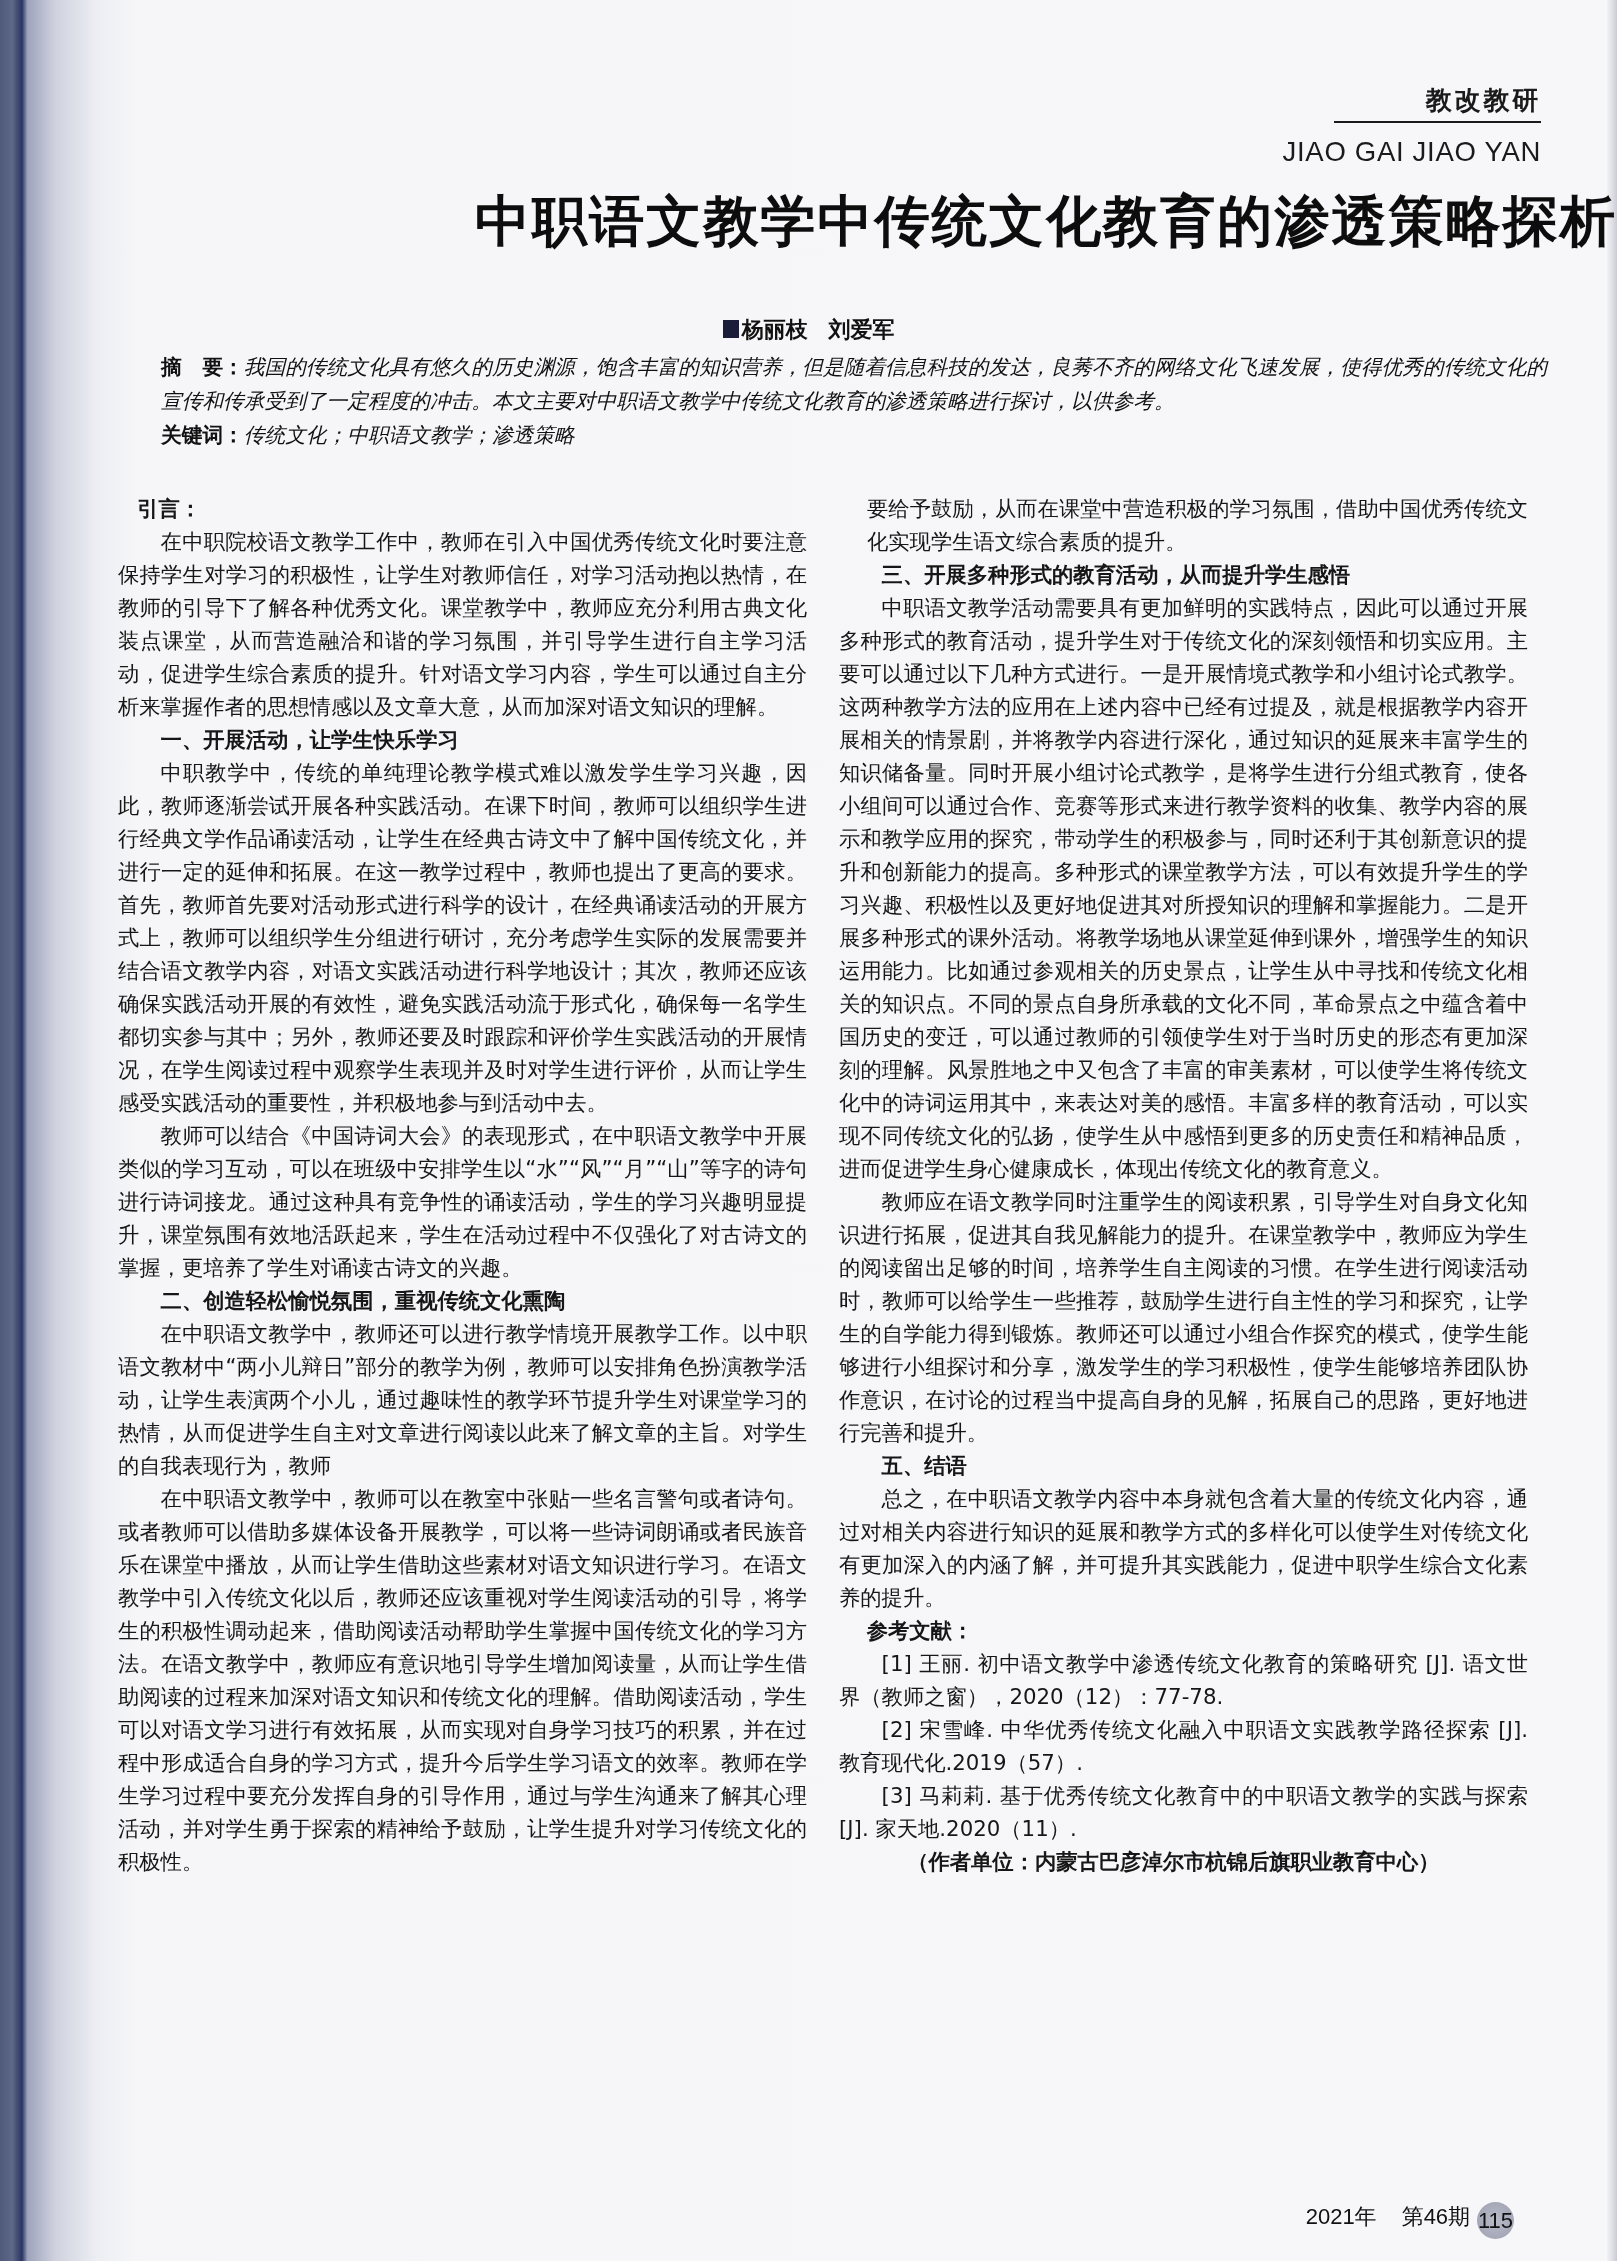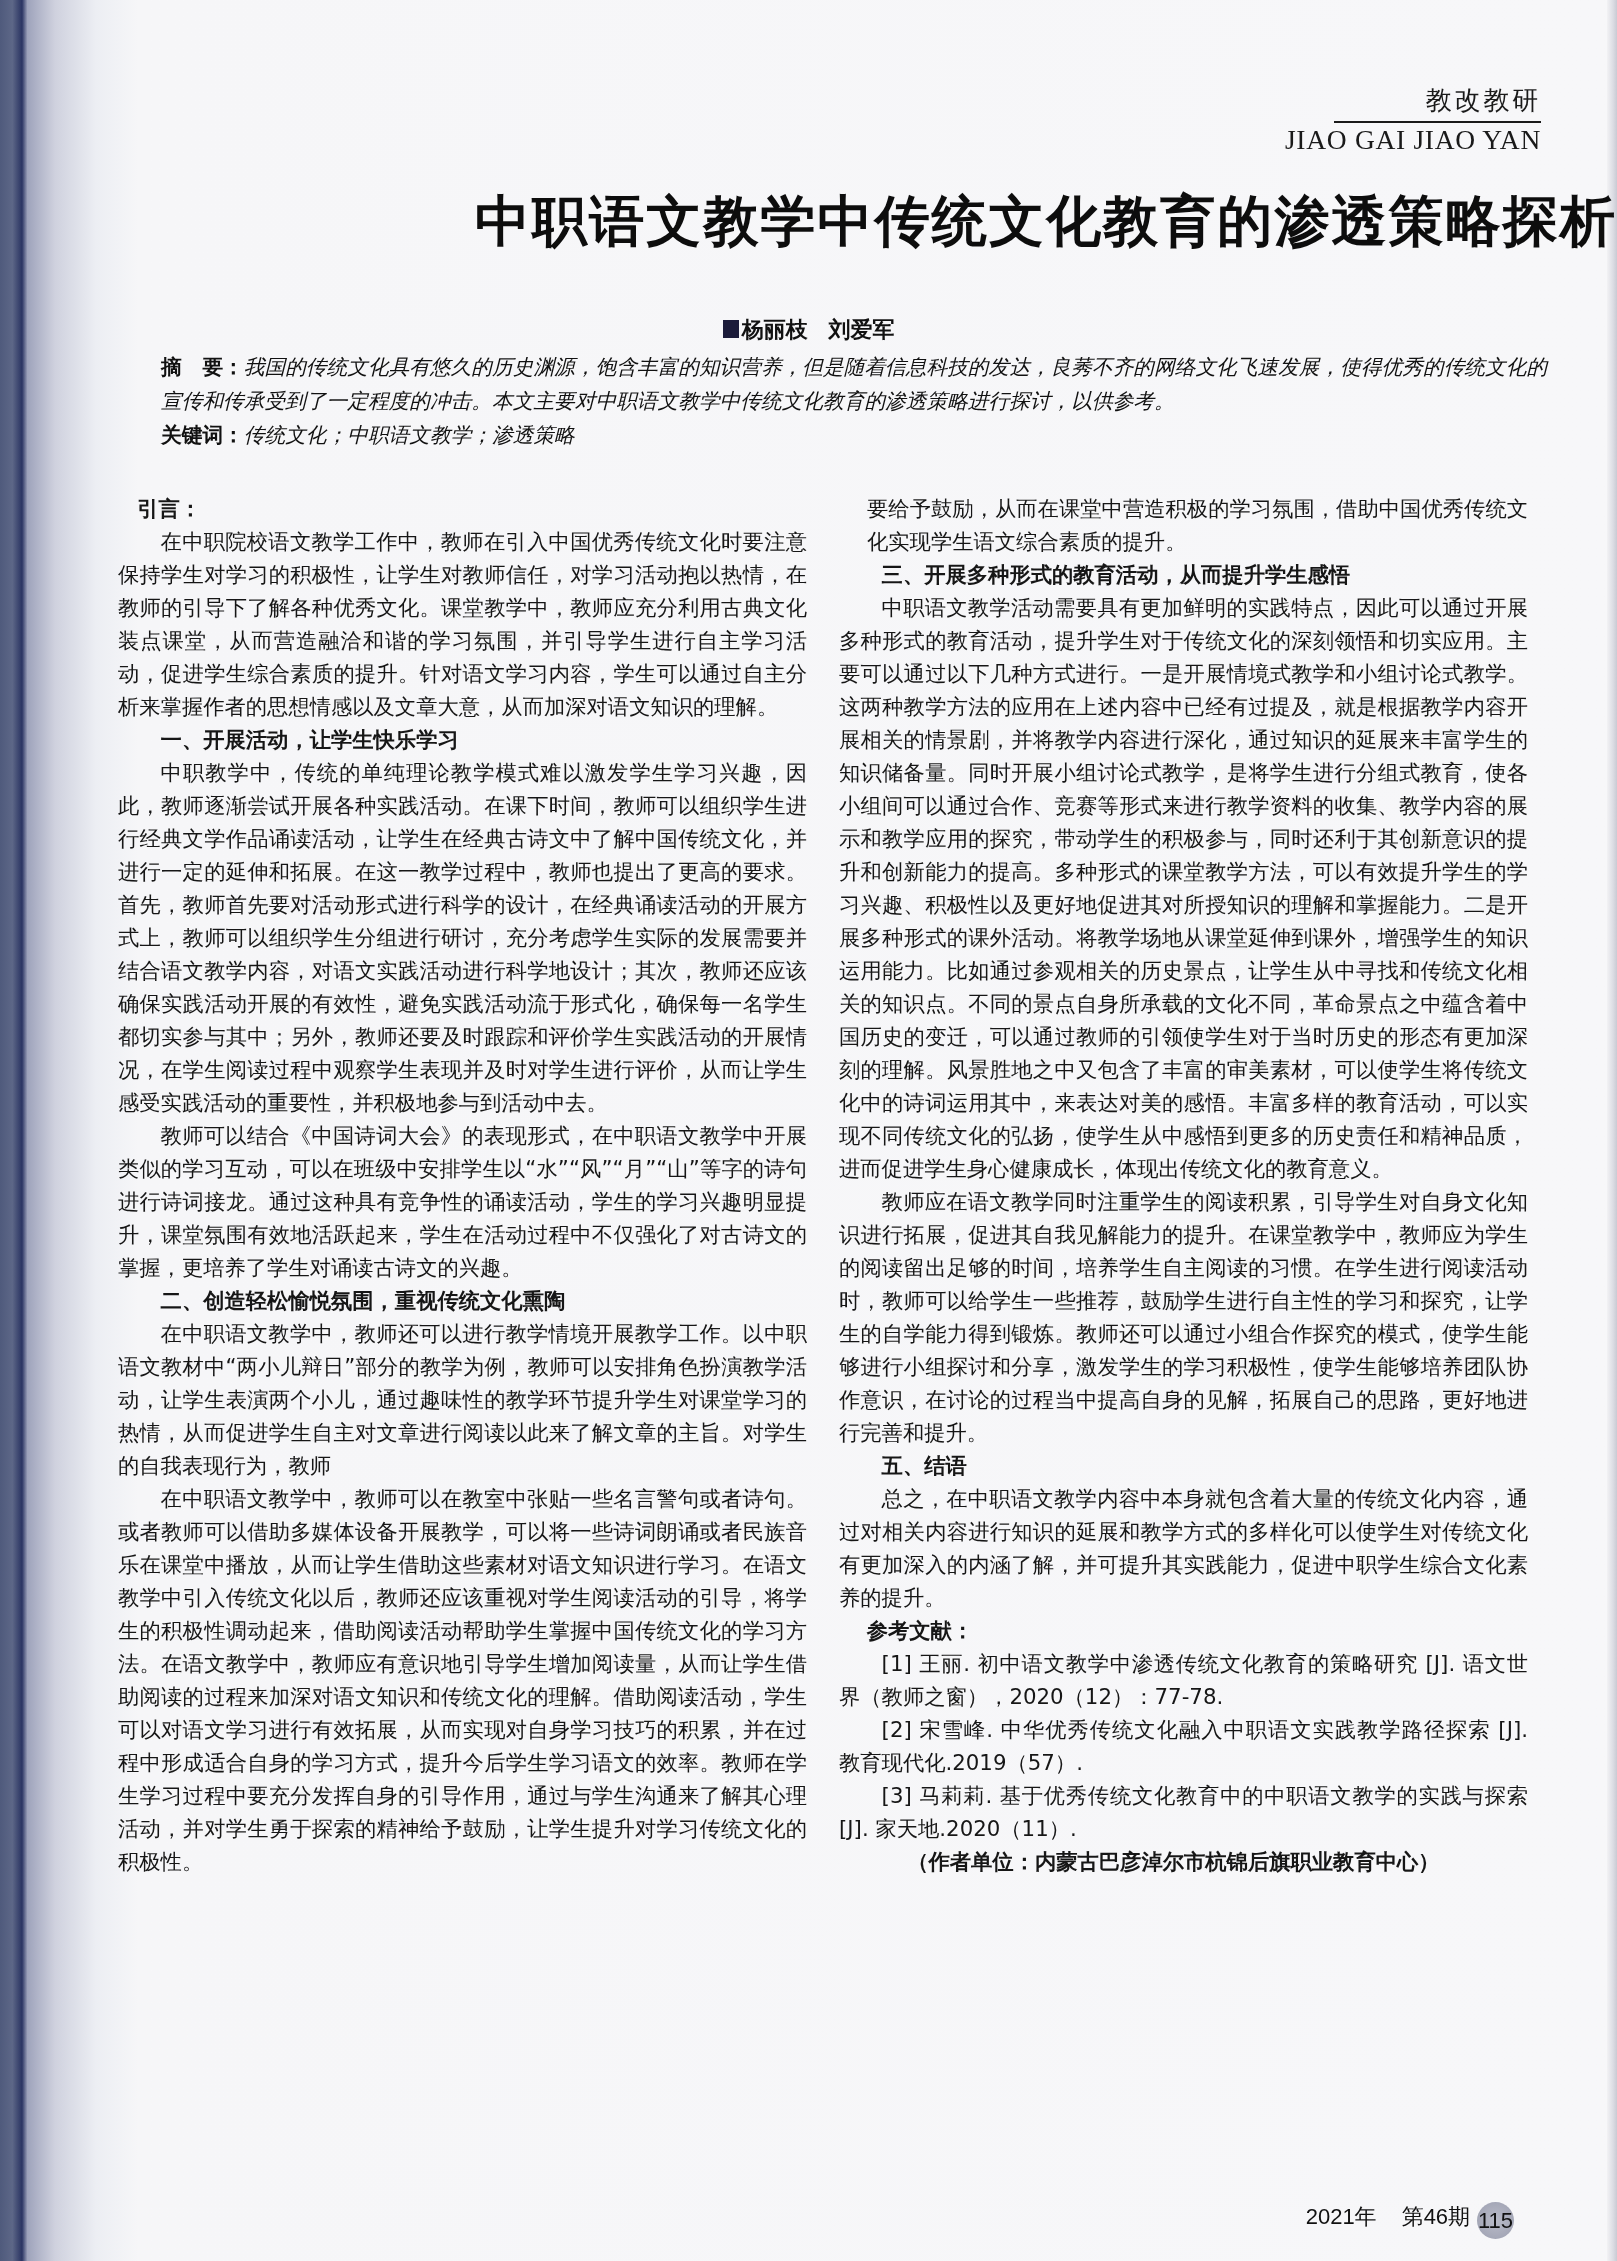--- a/index.html
+++ b/index.html
@@ -15,26 +15,26 @@
     background: linear-gradient(to right, #4f5a7c 0px, #5d6787 12.4px, #2a3462 22px, #9ea3bb 27.5px, #cfd1de 55px, #eceef3 96px, #f6f6f8 138px, #f7f7f9 100%);
   }
   .right-edge {
     position: absolute; right: 0; top: 0; width: 9.6px; height: 2261px;
     background: linear-gradient(to right, #f2f2f4, #dcdde4 60%, #c9cad3);
   }
   
   .header { position: absolute; right: 76px; top: 87px; text-align: right; }
   .header-cn {
     font-family: "DejaVu Serif", serif; font-size: 26px; letter-spacing: 2.8px;
-    color: #1a1a1a; padding-bottom: 5.5px; line-height: 1;
+    color: #1a1a1a; padding-bottom: 5.5px; line-height: 1; font-weight: bold;
   }
   .header-rule { position: absolute; right: 76px; top: 121px; width: 207px; height: 2.1px; background: #1a1a1a; }
   .header-en {
-    position: absolute; right: 76px; top: 124px;
-    font-family: Liberation Serif, serif; font-size: 27.5px; letter-spacing: 0.7px; color: #1a1a1a;
+    position: absolute; right: 76px; top: 136px;
+    font-family: Liberation Sans, sans-serif; font-size: 27.5px; letter-spacing: 0.7px; color: #1a1a1a;
   }
   
   .title {
     position: absolute; left: 0; width: 1617px; top: 185px; text-align: right;
     font-family: "DejaVu Serif", serif; font-weight: bold; font-size: 55px; letter-spacing: 2.1px;
     color: #0d0d0d;
   }
   .authors {
     position: absolute; left: 0; width: 1617px; top: 293px; text-align: center;
     font-family: "DejaVu Sans", sans-serif; font-weight: bold; font-size: 22px; color: #111; margin-top: 22px;

